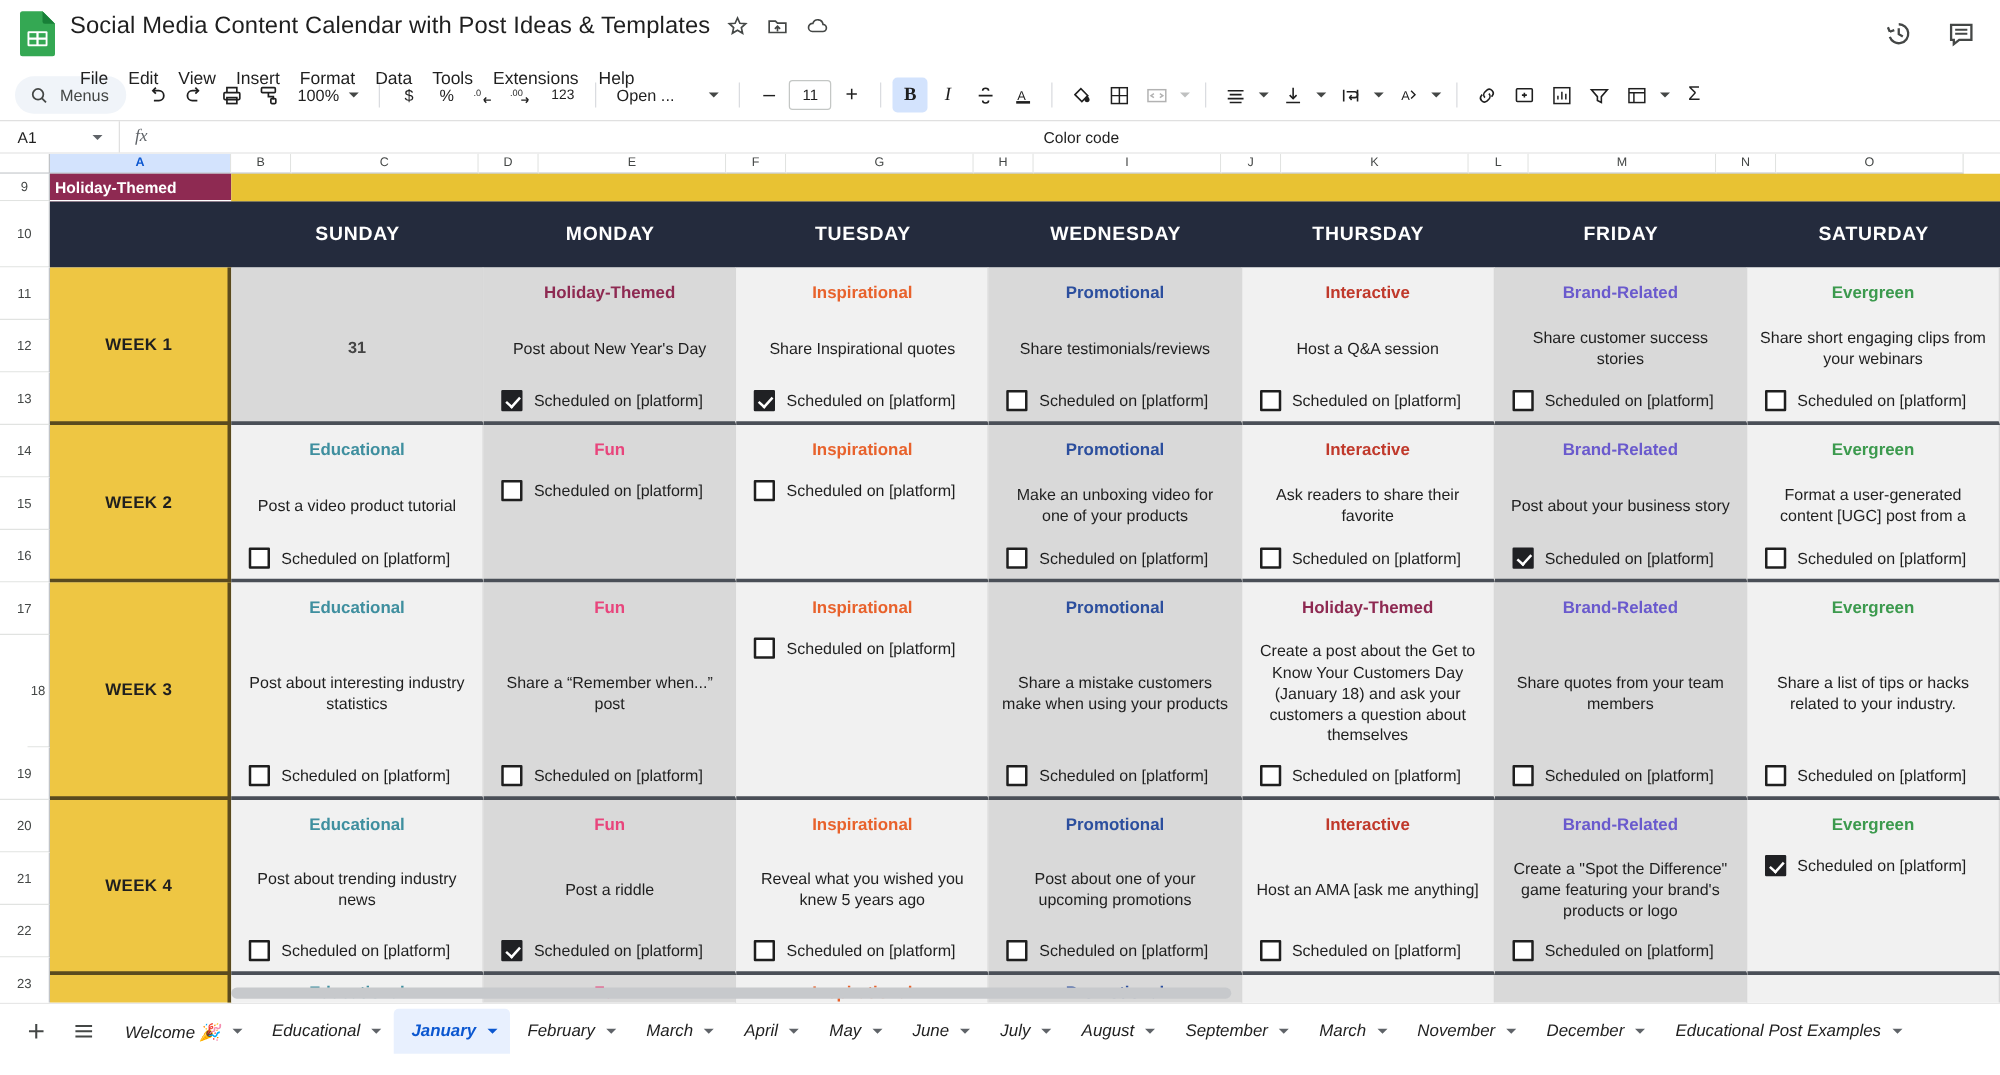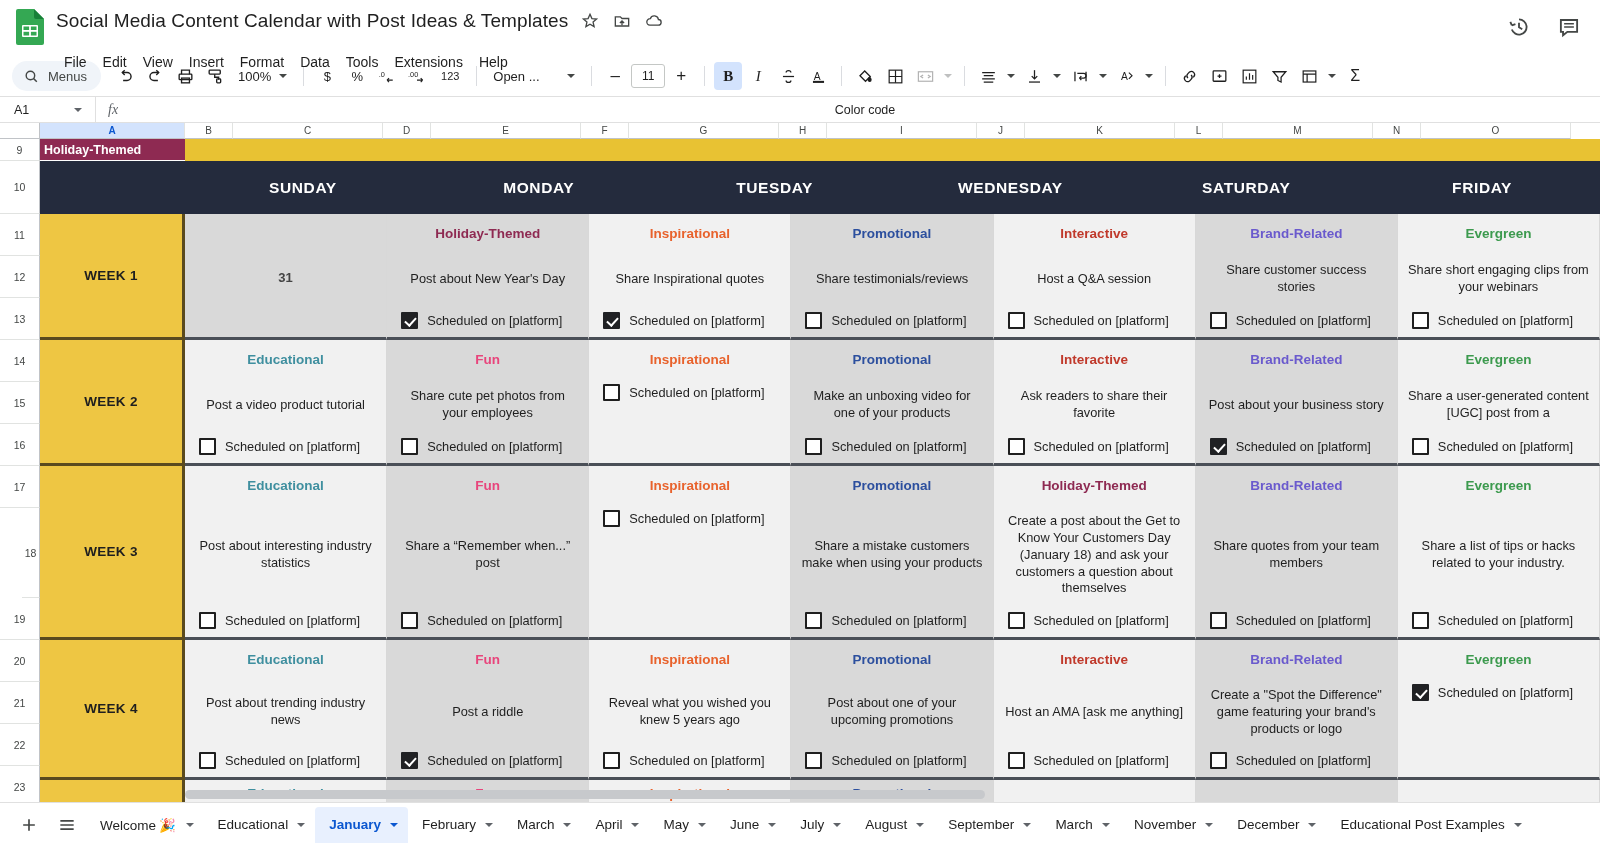--- a/index.html
+++ b/index.html
@@ -500,22 +500,23 @@
         <div class="strip-rest" style="background:#e8c233;"></div>
       </div>
 
       <div class="striprow" style="height:53px;background:#242b3d">
         <div class="strip-label"></div>
         <div class="strip-rest" style="display:flex" id="dayheads">
             <div class="dayhead">SUNDAY</div>
             <div class="dayhead">MONDAY</div>
             <div class="dayhead">TUESDAY</div>
             <div class="dayhead">WEDNESDAY</div>
+            <div class="dayhead">THURSDAY</div>
+            <div class="dayhead">FRIDAY</div>
             <div class="dayhead">SATURDAY</div>
-            <div class="dayhead">FRIDAY</div>
           </div>
       </div>
 
       <div id="weekrows">
           <div class="calrow" style="height: 126px;">
             <div class="weekcell">WEEK 1</div>
             <div class="daycell" style="background: rgb(217, 217, 217);">
               <div class="idea" style="font-weight: bold; font-size: 13px; color: rgb(68, 68, 68);">31</div>
             </div>
             <div class="daycell alt">
@@ -572,21 +573,20 @@
             <div class="daycell">
               <div class="cat" style="color: rgb(63, 143, 159);">Educational</div>
               <div class="idea">Post a video product tutorial</div>
               <div class="schedrow">
                 <div class="cbx"></div>
                 <span class="schedlbl">Scheduled on [platform]</span>
               </div>
             </div>
             <div class="daycell alt">
               <div class="cat" style="color: rgb(232, 69, 124);">Fun</div>
-              <div class="idea">Share cute pet photos from your employees</div>
               <div class="schedrow">
                 <div class="cbx"></div>
                 <span class="schedlbl">Scheduled on [platform]</span>
               </div>
             </div>
             <div class="daycell">
               <div class="cat" style="color: rgb(232, 98, 44);">Inspirational</div>
               <div class="schedrow">
                 <div class="cbx"></div>
                 <span class="schedlbl">Scheduled on [platform]</span>
@@ -611,21 +611,21 @@
             <div class="daycell alt">
               <div class="cat" style="color: rgb(106, 90, 205);">Brand-Related</div>
               <div class="idea">Post about your business story</div>
               <div class="schedrow">
                 <div class="cbx on"></div>
                 <span class="schedlbl">Scheduled on [platform]</span>
               </div>
             </div>
             <div class="daycell">
               <div class="cat" style="color: rgb(60, 154, 78);">Evergreen</div>
-              <div class="idea">Share a user-generated content [UGC] post from a</div>
+              <div class="idea">Format a user-generated content [UGC] post from a</div>
               <div class="schedrow">
                 <div class="cbx"></div>
                 <span class="schedlbl">Scheduled on [platform]</span>
               </div>
             </div>
           </div>
           <div class="calrow" style="height: 174px;">
             <div class="weekcell">WEEK 3</div>
             <div class="daycell">
               <div class="cat" style="color: rgb(63, 143, 159);">Educational</div>
@@ -779,21 +779,21 @@
   <div class="sb-icon">
     <svg width="20" height="20" viewBox="0 0 24 24" stroke="#444746" stroke-width="2" fill="none">
       <path d="M12 5v14M5 12h14"></path>
       </svg>
   </div>
   <div class="sb-icon">
     <svg width="20" height="20" viewBox="0 0 24 24" stroke="#444746" stroke-width="2" fill="none">
       <path d="M4 7h16M4 12h16M4 17h16"></path>
       </svg>
   </div>
-  <div id="tablist" style="display:flex;align-items:flex-end;">
+  <div id="tablist" style="display:flex;align-items:flex-end;font-style:italic;">
       <div class="stab">
         <span>Welcome 🎉</span>
         <span class="caret"></span>
       </div>
       <div class="stab">
         <span>Educational</span>
         <span class="caret"></span>
       </div>
       <div class="stab active">
         <span>January</span>

